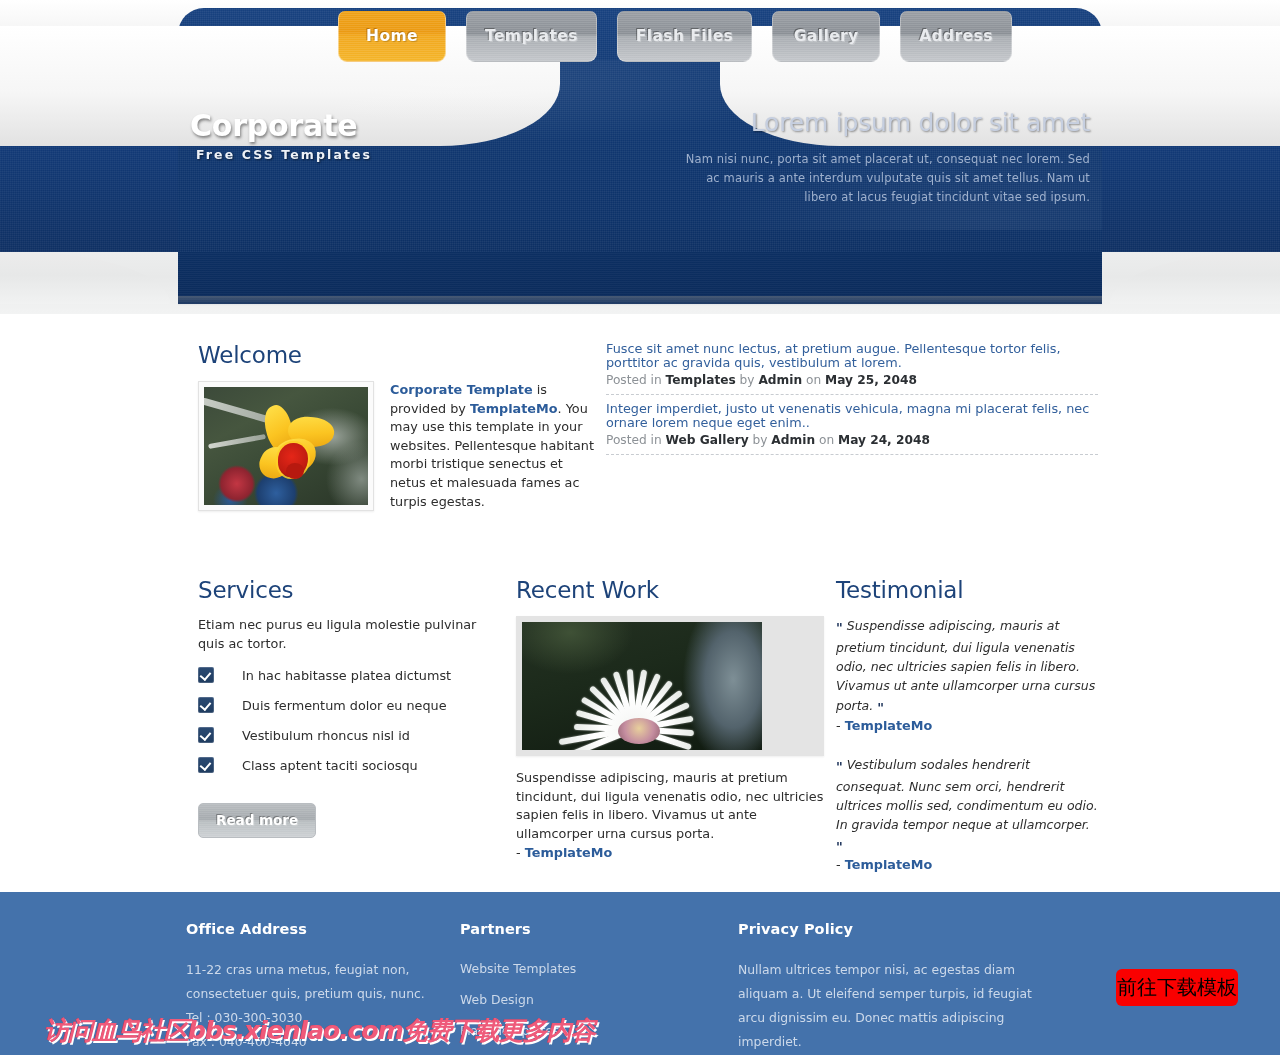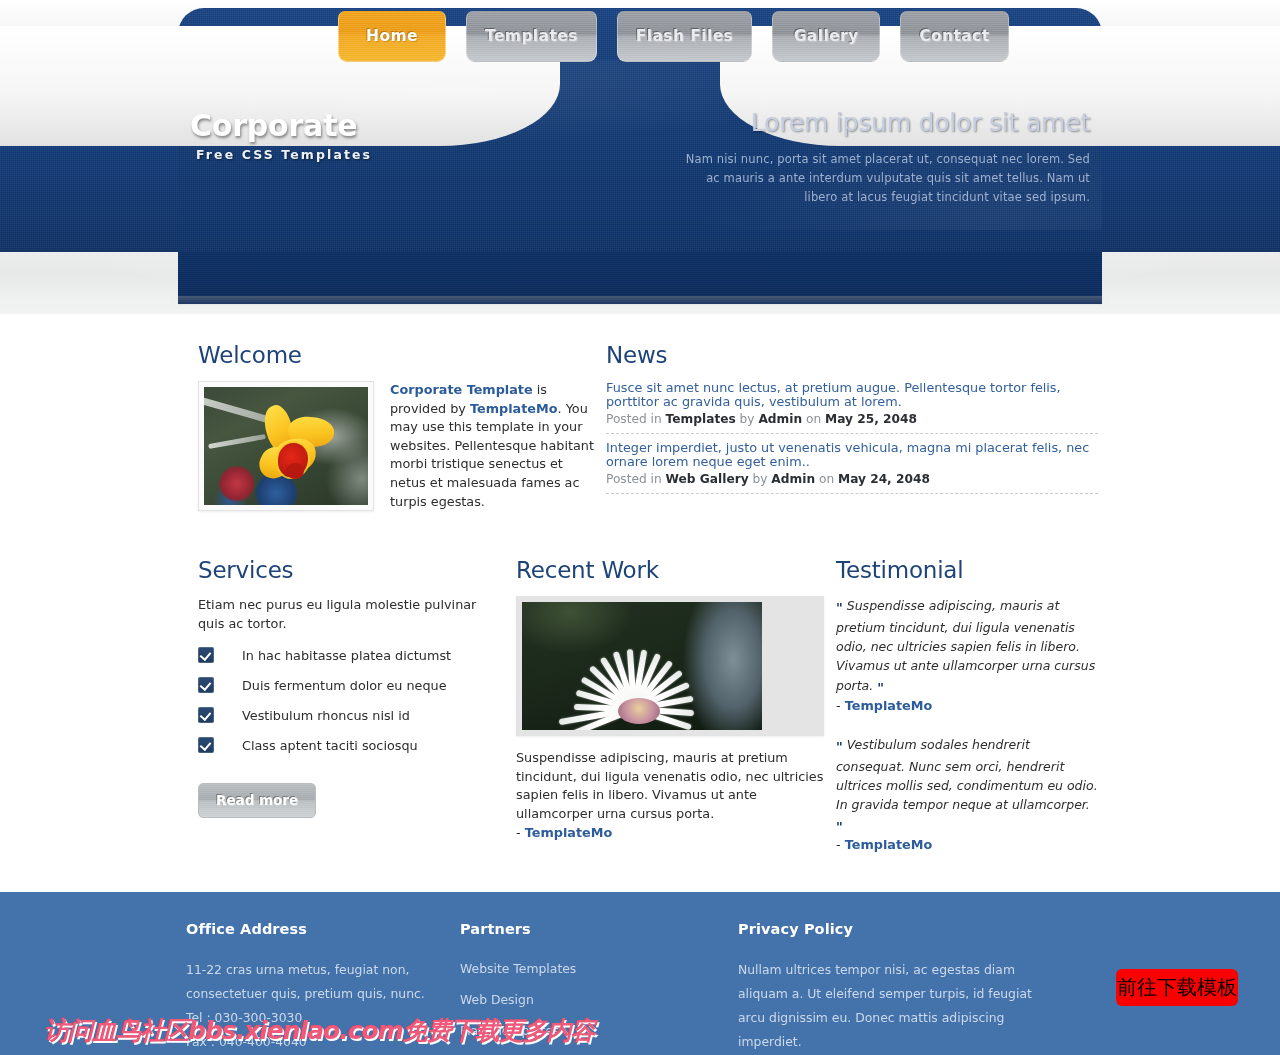--- a/index.html
+++ b/index.html
@@ -377,21 +377,21 @@
 
   .welcome-text { flex: 1; font-size: 12.8px; line-height: 18.6px; color: #2d2d2d; }
   a.lnk { color: #2c5c9a; text-decoration: none; font-weight: bold; }
 
   .news-item { margin-bottom: 7px; padding-bottom: 7px; border-bottom: 1px dashed #c8ccd1; }
   .news-title { font-size: 12.8px; line-height: 14px; color: #33609c; }
   .news-meta { margin-top: 3px; font-size: 12.2px; color: #8c9196; }
   .news-meta b { color: #2b2f33; }
 
   
-  .row-bot { display: flex; margin-top: 46px; }
+  .row-bot { display: flex; margin-top: 66px; }
   .col-services { width: 318px; padding-left: 12px; }
   .col-work { width: 320px; padding-left: 12px; }
   .col-testi { width: 274px; padding-left: 12px; }
 
   .svc-intro { font-size: 12.8px; line-height: 18.6px; color: #2d2d2d; margin-bottom: 14px; }
   .svc-list { list-style: none; }
   .svc-list li {
     display: flex; align-items: center;
     margin-bottom: 14px;
     font-size: 12.8px;
@@ -536,21 +536,21 @@
       <div class="tab">
         <span>Templates</span>
       </div>
       <div class="tab">
         <span>Flash Files</span>
       </div>
       <div class="tab">
         <span>Gallery</span>
       </div>
       <div class="tab">
-        <span>Contact</span>
+        <span>Address</span>
       </div>
     </nav>
 
     <div class="brand">
       <div class="brand-title">Corporate</div>
       <div class="brand-sub">Free CSS Templates</div>
     </div>
 
     <div class="banner-right">
       <div class="banner-h">Lorem ipsum dolor sit amet</div>
@@ -585,21 +585,20 @@
                   <div class="lip2"></div>
               </div>
             </div>
             <div class="welcome-text">
               <a class="lnk" href="#">Corporate Template</a><span> is provided by </span><a class="lnk" href="#">TemplateMo</a><span>. You may use this template in your websites. Pellentesque habitant morbi tristique senectus et netus et malesuada fames ac turpis egestas.</span>
             </div>
           </div>
         </section>
 
         <section class="col-news">
-          <h2 class="sec">News</h2>
 
           <div class="news-item">
             <div class="news-title">Fusce sit amet nunc lectus, at pretium augue. Pellentesque tortor felis, porttitor ac gravida quis, vestibulum at lorem.</div>
             <div class="news-meta"><span>Posted in </span><b>Templates</b><span> by </span><b>Admin</b><span> on </span><b>May 25, 2048</b></div>
           </div>
 
           <div class="news-item">
             <div class="news-title">Integer imperdiet, justo ut venenatis vehicula, magna mi placerat felis, nec ornare lorem neque eget enim..</div>
             <div class="news-meta"><span>Posted in </span><b>Web Gallery</b><span> by </span><b>Admin</b><span> on </span><b>May 24, 2048</b></div>
           </div>

